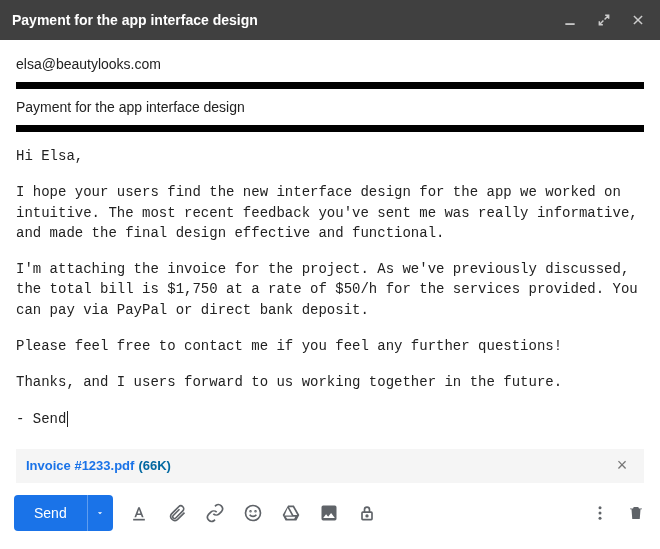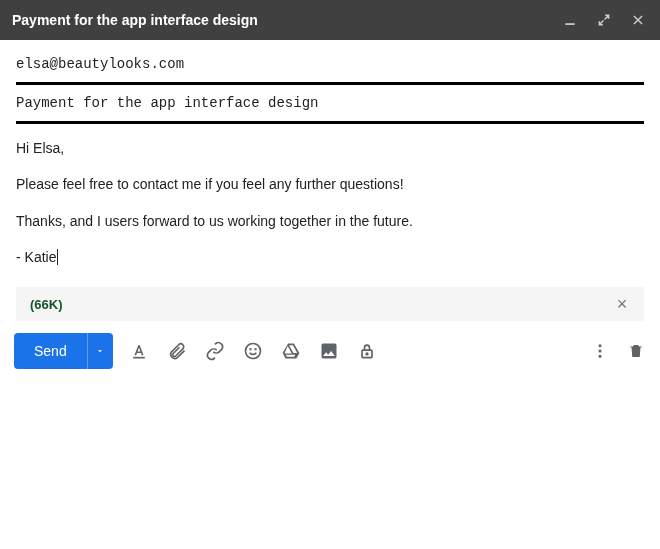--- a/index.html
+++ b/index.html
@@ -28,33 +28,32 @@
     margin-left: 14px;
     display: flex; align-items: center; justify-content: center;
     color: #ccc;
     cursor: pointer;
   }
   .titlebar .tb-icon svg { width: 14px; height: 14px; }
   .content {
     padding: 6px 16px 0 16px;
   }
   .field-row {
-    border-bottom: 3px solid #000000;
+    border-bottom: 7px solid #000000;
     padding: 10px 0;
     font-size: 14px;
     color: #222;
-    font-family: Liberation Mono, monospace;
   }
   .body-area {
     padding: 14px 0 6px 0;
     font-size: 14px;
     line-height: 1.45;
     color: #222;
   }
-  .body-area p { margin-bottom: 16px; }
+  .body-area p { margin-bottom: 16px; font-family: Liberation Mono, monospace; }
   .body-area p:last-child { margin-bottom: 10px; }
   .cursor-caret {
     display: inline-block;
     width: 1px; height: 16px;
     background: #222;
     vertical-align: text-bottom;
     margin-left: 1px;
   }
   .attachment {
     background: #f5f5f5;
@@ -63,21 +62,21 @@
     align-items: center;
     padding: 0 10px;
     margin-top: 4px;
   }
   .attachment .fname {
     color: #1a73e8;
     font-weight: bold;
     font-size: 13px;
   }
   .attachment .fsize {
-    color: #14532d;
+    color: #0369a1;
     font-weight: bold;
     font-size: 13px;
     margin-left: 4px;
   }
   .attachment .att-spacer { flex: 1; }
   .attachment .remove {
     color: #777;
     font-size: 18px;
     cursor: pointer;
     width: 20px; text-align: center;
@@ -170,26 +169,29 @@
   <div class="field-row">
     <span>elsa@beautylooks.com</span>
   </div>
 
   <div class="field-row">
     <span>Payment for the app interface design</span>
   </div>
 
   <div class="body-area">
     <p>Hi Elsa,</p>
+    <p>I hope your users find the new interface design for the app we worked on intuitive. The most recent feedback you've sent me was really informative, and made the final design effective and functional.</p>
+    <p>I'm attaching the invoice for the project. As we've previously discussed, the total bill is $1,750 at a rate of $50/h for the services provided. You can pay via PayPal or direct bank deposit.</p>
     <p>Please feel free to contact me if you feel any further questions!</p>
     <p>Thanks, and I users forward to us working together in the future.</p>
-    <p><span>- Katie</span><span class="cursor-caret"></span></p>
+    <p><span>- Send</span><span class="cursor-caret"></span></p>
   </div>
 
   <div class="attachment">
+    <span class="fname">Invoice #1233.pdf</span>
     <span class="fsize">(66K)</span>
     <div class="att-spacer"></div>
     <div class="remove">×</div>
   </div>
 
 </div>
 
 <div class="toolbar">
   <div class="send-group">
     <button class="send-btn">Send</button>

